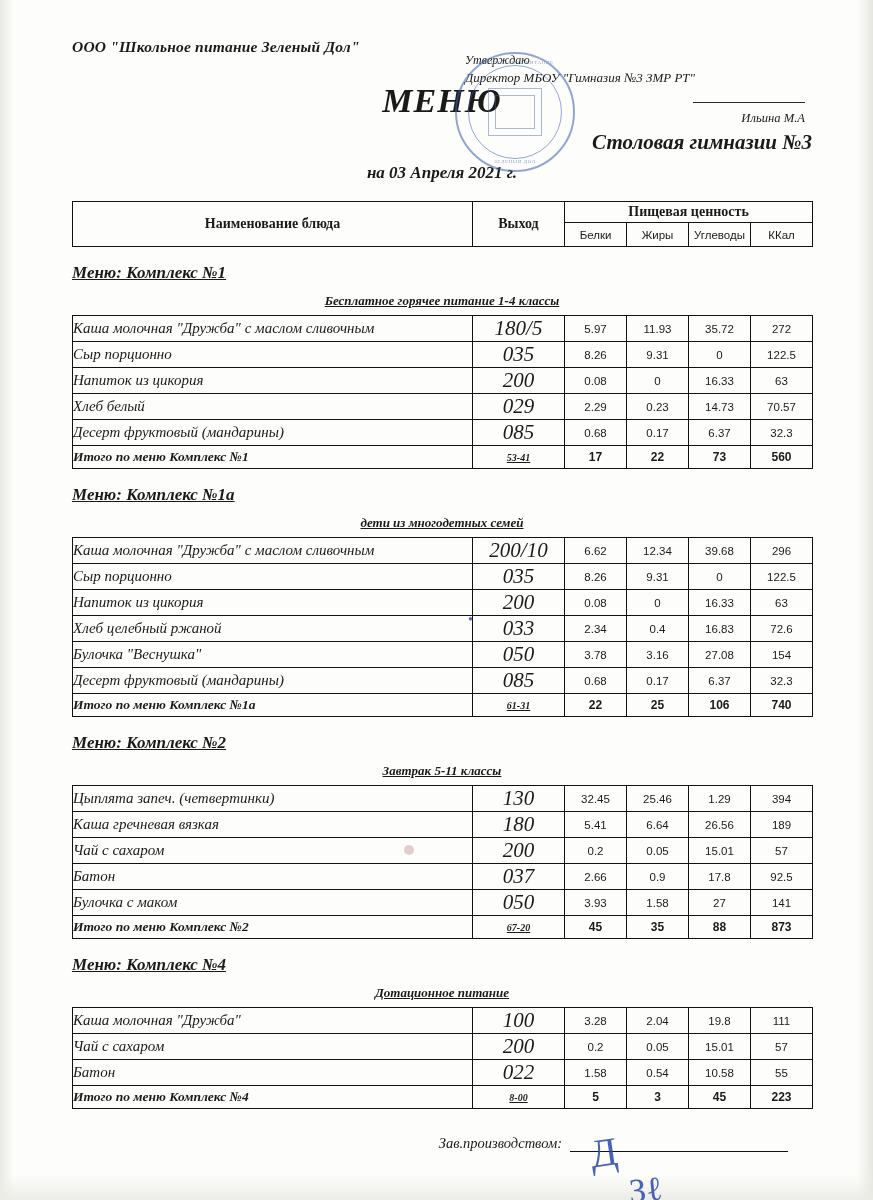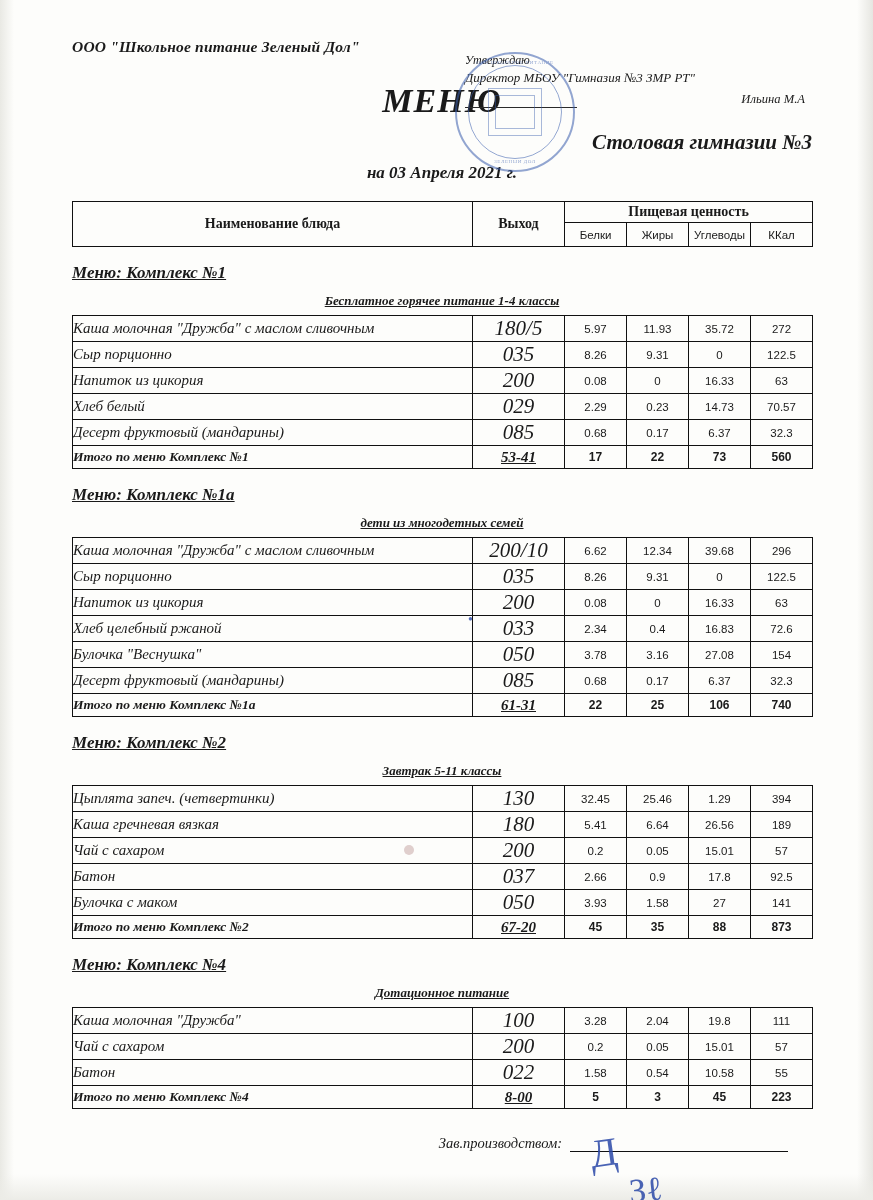--- a/index.html
+++ b/index.html
@@ -61,22 +61,23 @@
     font-style: italic;
     font-size: 12.8px;
     line-height: 1.45;
   }
   .approve-block .line1 { font-size: 12px; }
   .approve-block .line2 { font-size: 13px; }
   .sign-row {
     margin-top: 2px;
     display: flex;
     align-items: flex-end;
-    justify-content: space-between;
+    justify-content: flex-start;
     gap: 6px;
+    flex-direction: column;
   }
   .sign-rule {
     display: inline-block;
     width: 112px;
     border-bottom: 1px solid #2a2a2a;
     height: 12px;
   }
   .sign-name { font-size: 12.6px; font-style: italic; }
 
   .title {
@@ -203,21 +204,21 @@
     height: 22px;
   }
 
   tr.total td.dish {
     font-weight: bold;
     font-size: 13.5px;
     font-style: italic;
   }
   tr.total td.out {
     font-weight: bold;
-    font-size: 15px;
+    font-size: 10px;
     font-style: italic;
     text-decoration: underline;
   }
   tr.total td.num {
     font-weight: bold;
     font-size: 12px;
   }
 
   
   .section-head {

